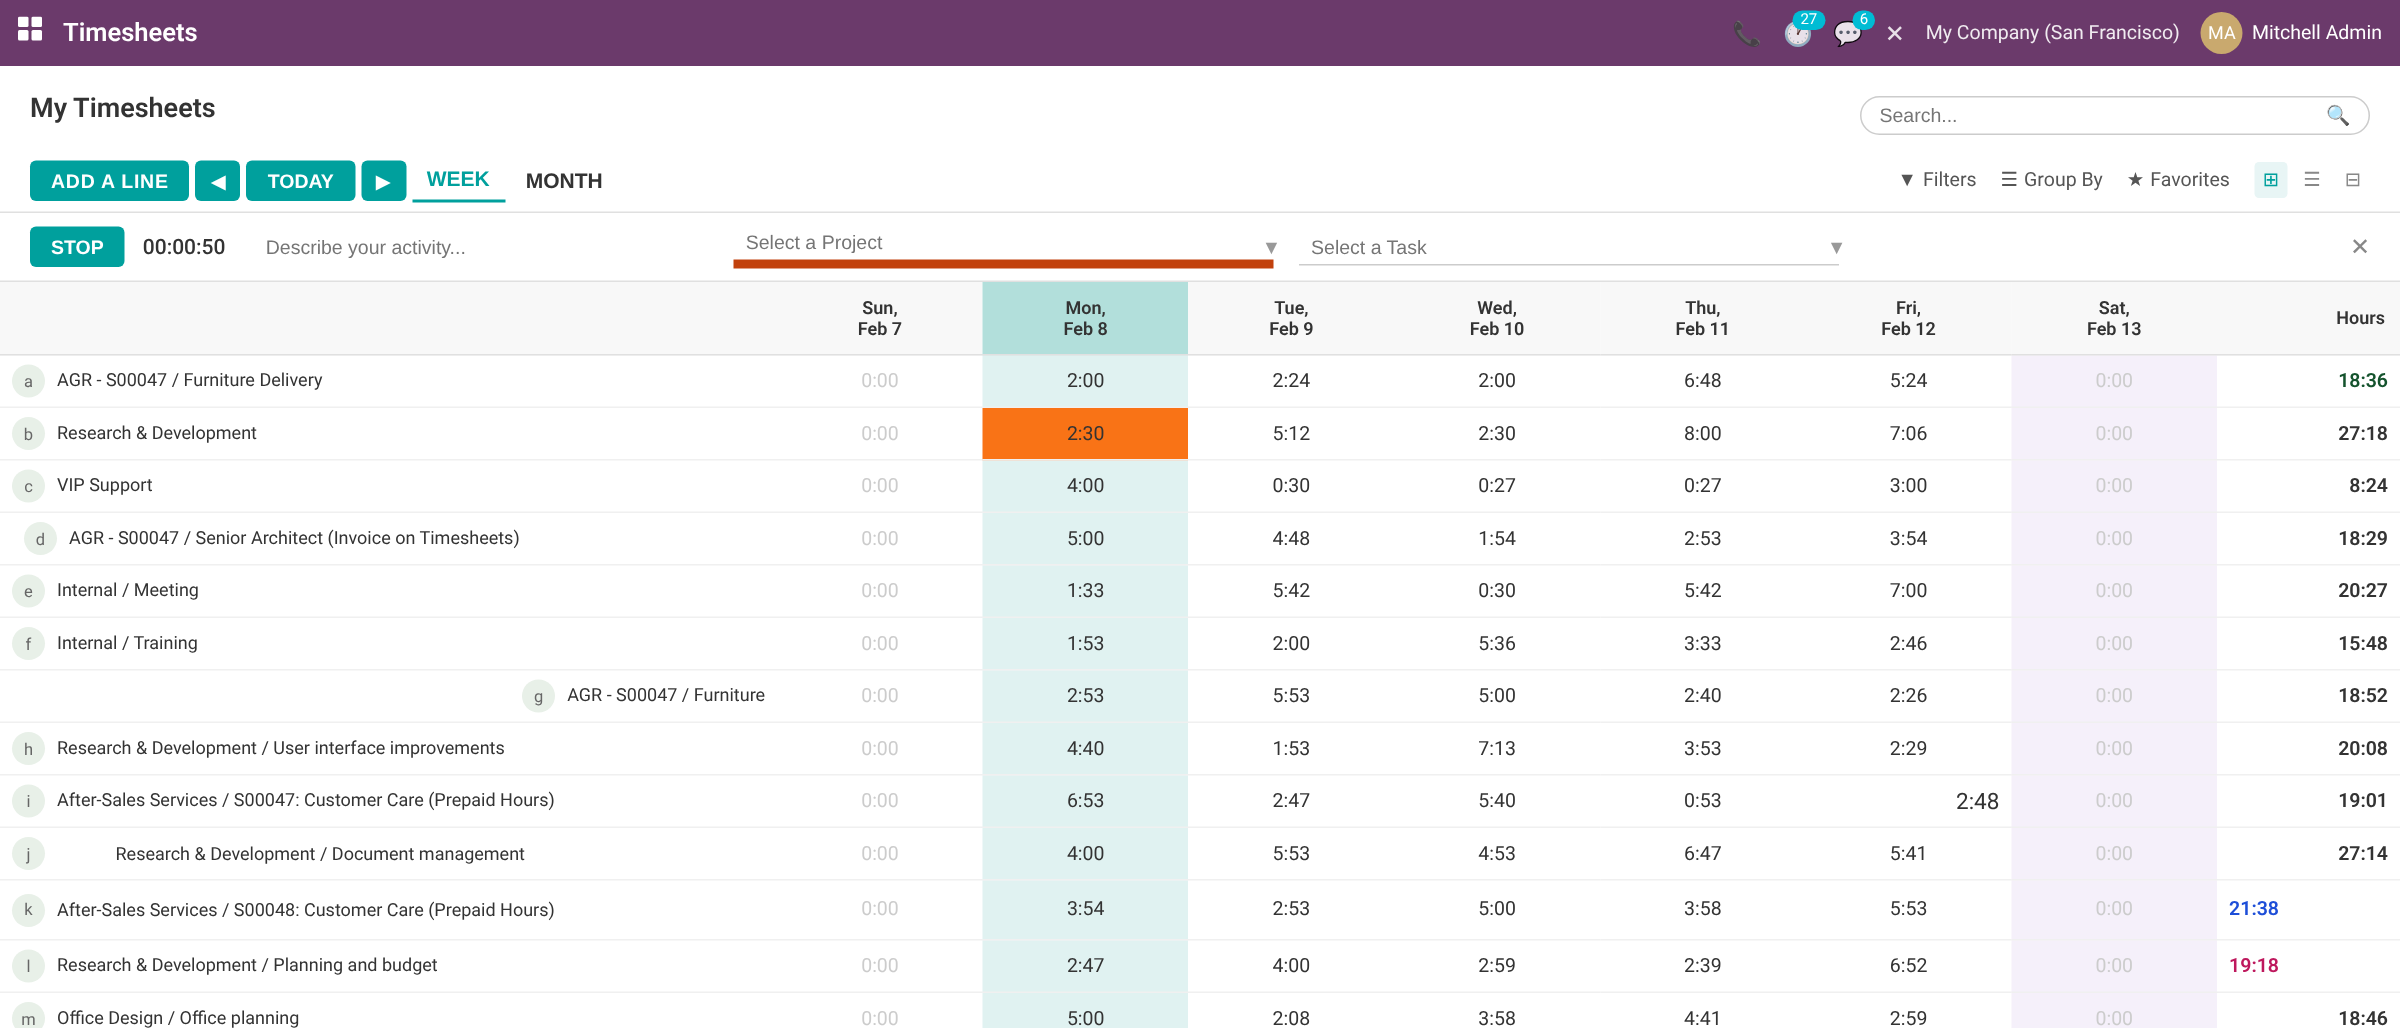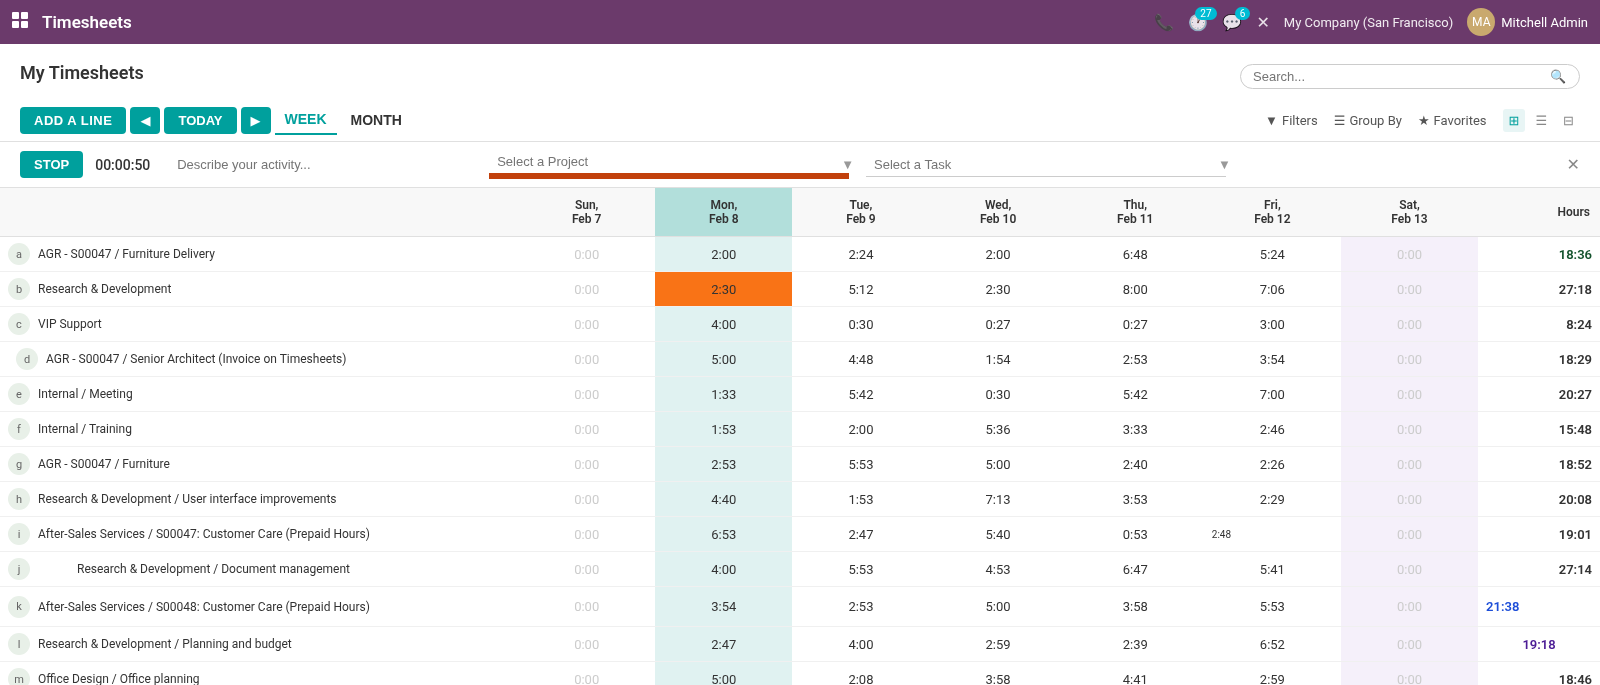--- a/index.html
+++ b/index.html
@@ -271,21 +271,21 @@
           <td style="text-align: center; font-size: 13px; padding: 6px 8px; color: rgb(204, 204, 204);">0:00</td>
           <td style="background: rgb(224, 242, 241); text-align: center; font-size: 13px; padding: 6px 8px; color: rgb(51, 51, 51);">1:53</td>
           <td style="text-align: center; font-size: 13px; padding: 6px 8px; color: rgb(51, 51, 51);">2:00</td>
           <td style="text-align: center; font-size: 13px; padding: 6px 8px; color: rgb(51, 51, 51);">5:36</td>
           <td style="text-align: center; font-size: 13px; padding: 6px 8px; color: rgb(51, 51, 51);">3:33</td>
           <td style="text-align: center; font-size: 13px; padding: 6px 8px; color: rgb(51, 51, 51);">2:46</td>
           <td style="background: rgb(245, 240, 250); text-align: center; font-size: 13px; padding: 6px 8px; color: rgb(204, 204, 204);">0:00</td>
           <td style="text-align: right; padding: 6px 8px; font-weight: 600; font-size: 13px; color: rgb(51, 51, 51);">15:48</td>
         </tr>
         <tr>
-          <td style="text-align: left; padding: 6px 8px;"><span style="display:inline-flex;align-items:center;width:22px;height:22px;border-radius:50%;background:#e8f0e8;color:#666;font-size:11px;justify-content:center;flex-shrink:0;margin-right:8px;">g</span><span style="font-size:12px;">AGR - S00047  /  Furniture</span></td>
+          <td style="text-align: right; padding: 6px 8px;"><span style="display:inline-flex;align-items:center;width:22px;height:22px;border-radius:50%;background:#e8f0e8;color:#666;font-size:11px;justify-content:center;flex-shrink:0;margin-right:8px;">g</span><span style="font-size:12px;">AGR - S00047  /  Furniture</span></td>
           <td style="text-align: center; font-size: 13px; padding: 6px 8px; color: rgb(204, 204, 204);">0:00</td>
           <td style="background: rgb(224, 242, 241); text-align: center; font-size: 13px; padding: 6px 8px; color: rgb(51, 51, 51);">2:53</td>
           <td style="text-align: center; font-size: 13px; padding: 6px 8px; color: rgb(51, 51, 51);">5:53</td>
           <td style="text-align: center; font-size: 13px; padding: 6px 8px; color: rgb(51, 51, 51);">5:00</td>
           <td style="text-align: center; font-size: 13px; padding: 6px 8px; color: rgb(51, 51, 51);">2:40</td>
           <td style="text-align: center; font-size: 13px; padding: 6px 8px; color: rgb(51, 51, 51);">2:26</td>
           <td style="background: rgb(245, 240, 250); text-align: center; font-size: 13px; padding: 6px 8px; color: rgb(204, 204, 204);">0:00</td>
           <td style="text-align: right; padding: 6px 8px; font-weight: 600; font-size: 13px; color: rgb(51, 51, 51);">18:52</td>
         </tr>
         <tr>
@@ -299,21 +299,21 @@
           <td style="background: rgb(245, 240, 250); text-align: center; font-size: 13px; padding: 6px 8px; color: rgb(204, 204, 204);">0:00</td>
           <td style="text-align: right; padding: 6px 8px; font-weight: 600; font-size: 13px; color: rgb(51, 51, 51);">20:08</td>
         </tr>
         <tr>
           <td style="text-align: left; padding: 6px 8px;"><span style="display:inline-flex;align-items:center;width:22px;height:22px;border-radius:50%;background:#e8f0e8;color:#666;font-size:11px;justify-content:center;flex-shrink:0;margin-right:8px;">i</span><span style="font-size:12px;">After-Sales Services  /  S00047: Customer Care (Prepaid Hours)</span></td>
           <td style="text-align: center; font-size: 13px; padding: 6px 8px; color: rgb(204, 204, 204);">0:00</td>
           <td style="background: rgb(224, 242, 241); text-align: center; font-size: 13px; padding: 6px 8px; color: rgb(51, 51, 51);">6:53</td>
           <td style="text-align: center; font-size: 13px; padding: 6px 8px; color: rgb(51, 51, 51);">2:47</td>
           <td style="text-align: center; font-size: 13px; padding: 6px 8px; color: rgb(51, 51, 51);">5:40</td>
           <td style="text-align: center; font-size: 13px; padding: 6px 8px; color: rgb(51, 51, 51);">0:53</td>
-          <td style="text-align: left; font-size: 10px; padding: 6px 8px; color: rgb(51, 51, 51);">2:48</td>
+          <td style="text-align: right; font-size: 15px; padding: 6px 8px; color: rgb(51, 51, 51);">2:48</td>
           <td style="background: rgb(245, 240, 250); text-align: center; font-size: 13px; padding: 6px 8px; color: rgb(204, 204, 204);">0:00</td>
           <td style="text-align: right; padding: 6px 8px; font-weight: 600; font-size: 13px; color: rgb(51, 51, 51);">19:01</td>
         </tr>
         <tr>
           <td style="text-align: left; padding: 6px 8px;"><span style="display:inline-flex;align-items:center;width:22px;height:22px;border-radius:50%;background:#e8f0e8;color:#666;font-size:11px;justify-content:center;flex-shrink:0;margin-right:8px;">j</span><span style="font-size:12px;margin-left:39px;">Research &amp; Development  /  Document management</span></td>
           <td style="text-align: center; font-size: 13px; padding: 6px 8px; color: rgb(204, 204, 204);">0:00</td>
           <td style="background: rgb(224, 242, 241); text-align: center; font-size: 13px; padding: 6px 8px; color: rgb(51, 51, 51);">4:00</td>
           <td style="text-align: center; font-size: 13px; padding: 6px 8px; color: rgb(51, 51, 51);">5:53</td>
           <td style="text-align: center; font-size: 13px; padding: 6px 8px; color: rgb(51, 51, 51);">4:53</td>
           <td style="text-align: center; font-size: 13px; padding: 6px 8px; color: rgb(51, 51, 51);">6:47</td>
@@ -334,21 +334,21 @@
         </tr>
         <tr>
           <td style="text-align: left; padding: 6px 8px;"><span style="display:inline-flex;align-items:center;width:22px;height:22px;border-radius:50%;background:#e8f0e8;color:#666;font-size:11px;justify-content:center;flex-shrink:0;margin-right:8px;">l</span><span style="font-size:12px;">Research &amp; Development  /  Planning and budget</span></td>
           <td style="text-align: center; font-size: 13px; padding: 6px 8px; color: rgb(204, 204, 204);">0:00</td>
           <td style="background: rgb(224, 242, 241); text-align: center; font-size: 13px; padding: 6px 8px; color: rgb(51, 51, 51);">2:47</td>
           <td style="text-align: center; font-size: 13px; padding: 6px 8px; color: rgb(51, 51, 51);">4:00</td>
           <td style="text-align: center; font-size: 13px; padding: 6px 8px; color: rgb(51, 51, 51);">2:59</td>
           <td style="text-align: center; font-size: 13px; padding: 6px 8px; color: rgb(51, 51, 51);">2:39</td>
           <td style="text-align: center; font-size: 13px; padding: 6px 8px; color: rgb(51, 51, 51);">6:52</td>
           <td style="background: rgb(245, 240, 250); text-align: center; font-size: 13px; padding: 6px 8px; color: rgb(204, 204, 204);">0:00</td>
-          <td style="text-align: center; padding: 6px 8px; font-weight: 600; font-size: 13px; color: #4c1d95; margin-left: 44px;">19:18</td>
+          <td style="text-align: left; padding: 6px 8px; font-weight: 600; font-size: 13px; color: #be185d; margin-left: 44px;">19:18</td>
         </tr>
         <tr>
           <td style="text-align: left; padding: 6px 8px;"><span style="display:inline-flex;align-items:center;width:22px;height:22px;border-radius:50%;background:#e8f0e8;color:#666;font-size:11px;justify-content:center;flex-shrink:0;margin-right:8px;">m</span><span style="font-size:12px;">Office Design  /  Office planning</span></td>
           <td style="text-align: center; font-size: 13px; padding: 6px 8px; color: rgb(204, 204, 204);">0:00</td>
           <td style="background: rgb(224, 242, 241); text-align: center; font-size: 13px; padding: 6px 8px; color: rgb(51, 51, 51);">5:00</td>
           <td style="text-align: center; font-size: 13px; padding: 6px 8px; color: rgb(51, 51, 51);">2:08</td>
           <td style="text-align: center; font-size: 13px; padding: 6px 8px; color: rgb(51, 51, 51);">3:58</td>
           <td style="text-align: center; font-size: 13px; padding: 6px 8px; color: rgb(51, 51, 51);">4:41</td>
           <td style="text-align: center; font-size: 13px; padding: 6px 8px; color: rgb(51, 51, 51);">2:59</td>
           <td style="background: rgb(245, 240, 250); text-align: center; font-size: 13px; padding: 6px 8px; color: rgb(204, 204, 204);">0:00</td>

